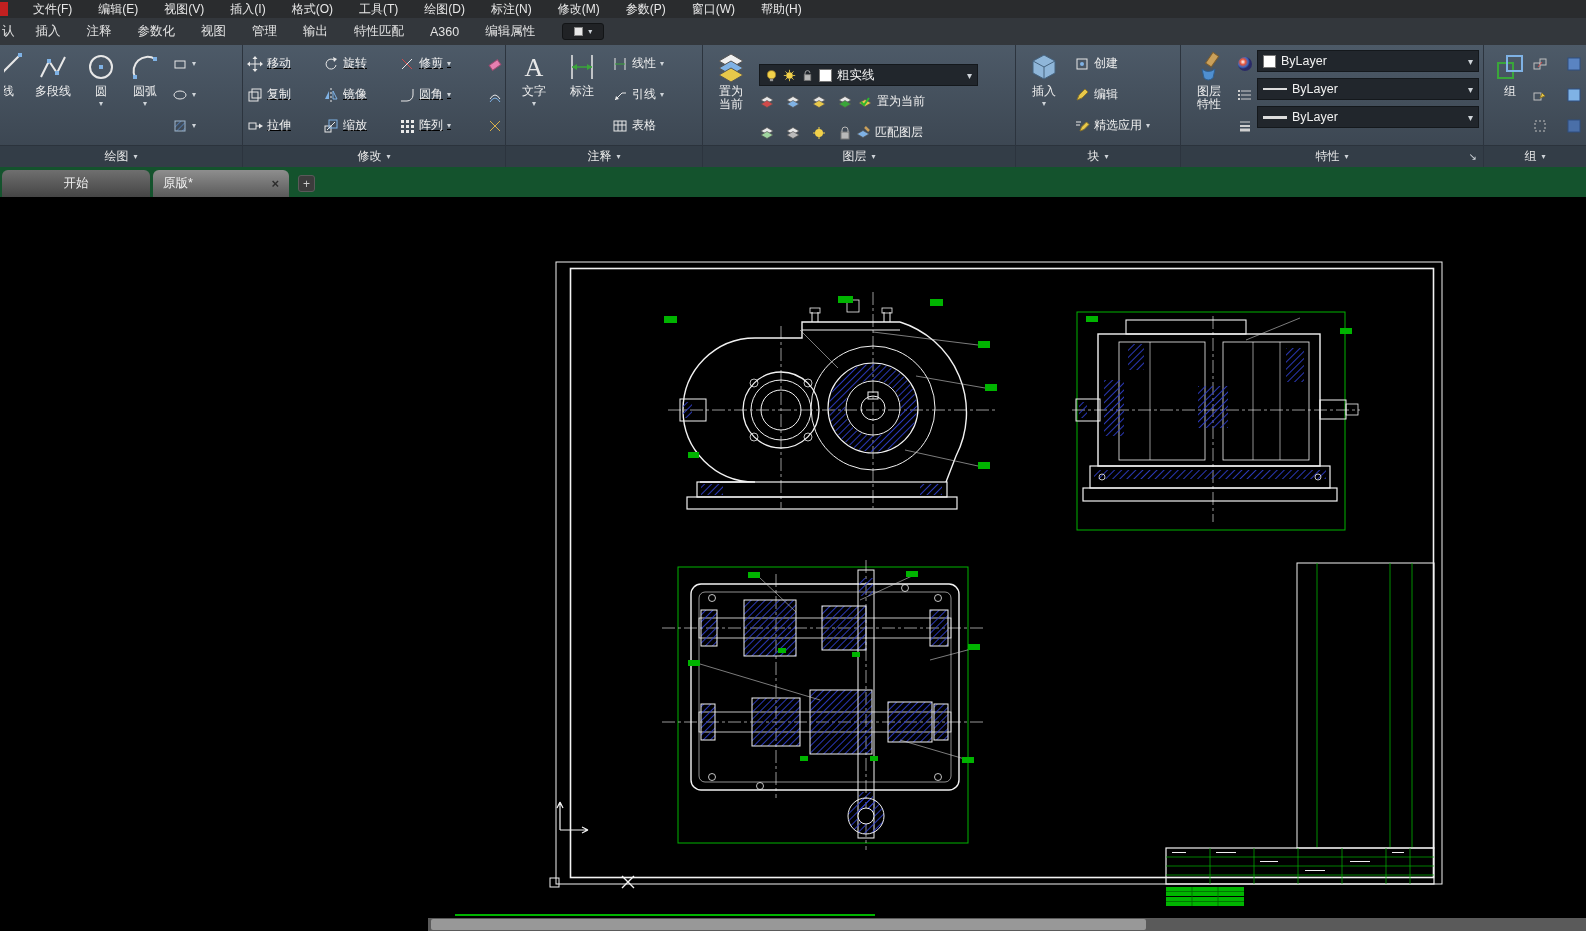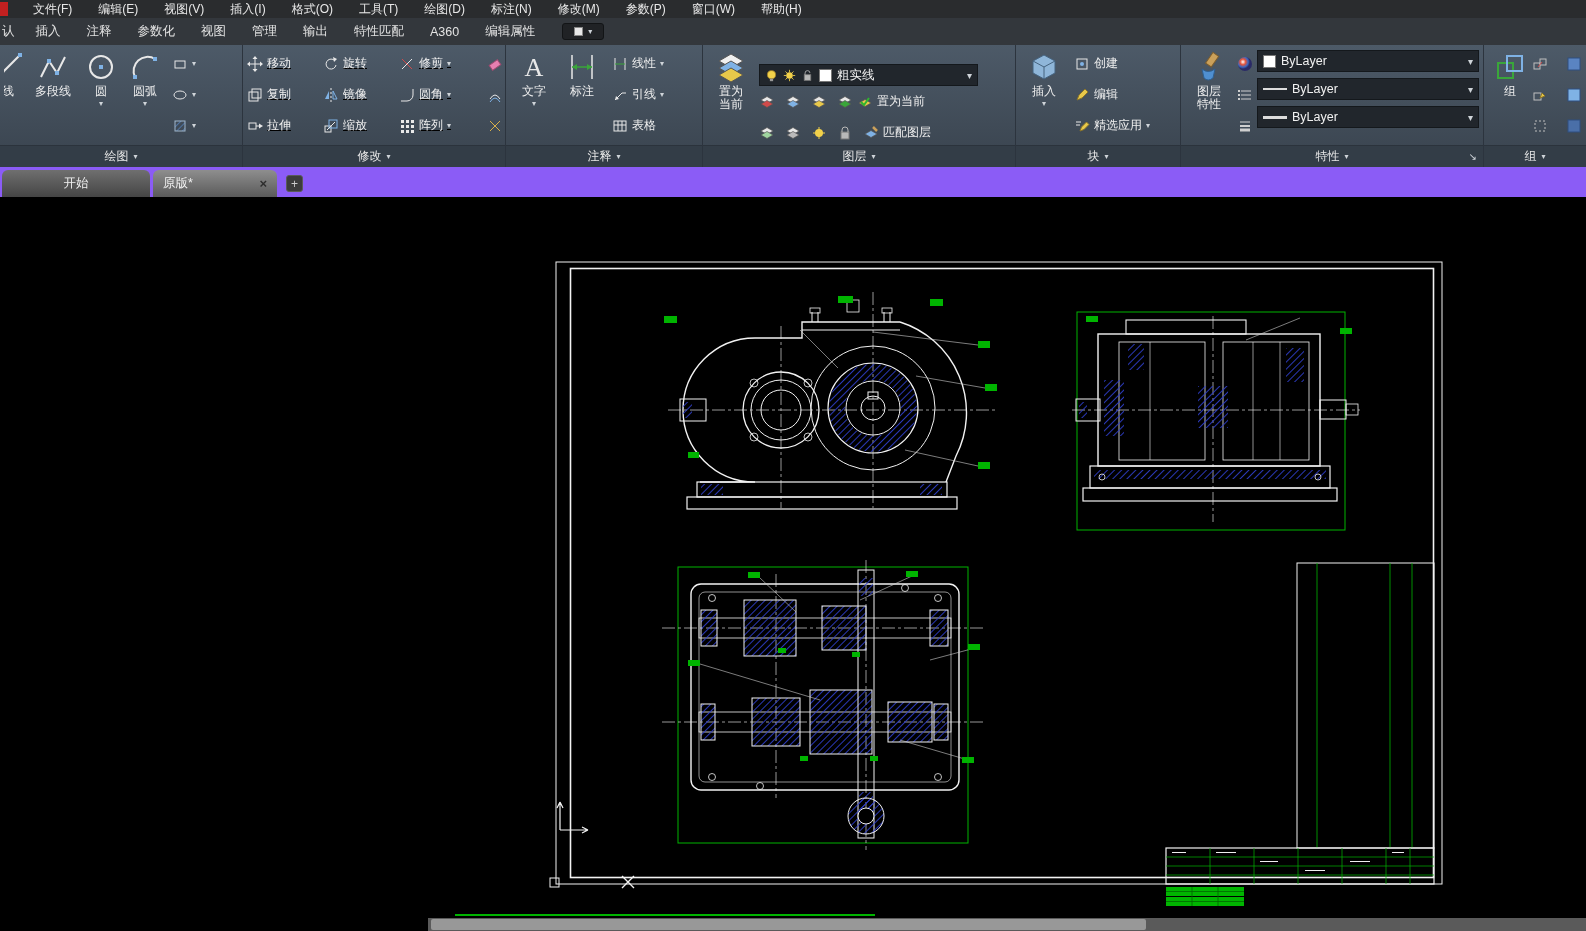--- a/index.html
+++ b/index.html
@@ -42,25 +42,25 @@
   .modgrid { display:grid; grid-template-columns:76px 76px 86px; grid-auto-rows:31px;text-decoration:underline; }
   .iconcol { display:flex; flex-direction:column; justify-content:flex-start; }
   .combo { height:22px; background:#21262c; border:1px solid #14181c; display:flex;
     align-items:center; padding:0 5px; color:#f2f2f2; font-size:12.5px; gap:5px; }
   .swatch { width:13px; height:13px; background:#fff; border:1px solid #777; }
   .linesw { width:24px; height:2px; background:#dcdcdc; }
   .linesw.thick { height:3px; }
   .cutwrap { width:22px; overflow:hidden; }
 
   
-  .ftabs { height:30px; background:#8b5cf6; display:flex; align-items:flex-end; padding-left:2px; }
+  .ftabs { height:30px; background:#14532d; display:flex; align-items:flex-end; padding-left:2px; }
   .ftab { height:27px; display:flex; align-items:center; border-radius:6px 6px 0 0;
     font-size:12.5px; color:#f0f0f0; margin-right:3px; }
   .ftab.start { width:148px; justify-content:center; background:linear-gradient(#6f6f6f,#454545); }
-  .ftab.active { width:124px; justify-content:space-between; padding:0 10px;
+  .ftab.active { width:136px; justify-content:space-between; padding:0 10px;
     background:linear-gradient(#8e8e8e,#5a5a5a); }
   .ftab .x { color:#2d2d2d; font-size:13px; font-weight:bold; }
   .newtab { width:17px; height:17px; margin:0 0 5px 6px; background:#3c3c3c;
     border:1px solid #5a5a5a; border-radius:3px; color:#cccccc; font-size:12px;
     display:flex; align-items:center; justify-content:center; }
 
   
   .canvas { position:relative; height:721px; background:#000; }
   #cnv .w { stroke:#f2f2f2; fill:none; }
   #cnv .cl { stroke:#d9d9d9; fill:none; stroke-width:.7; stroke-dasharray:13 3 3 3; }
@@ -393,21 +393,21 @@
               </svg>
           </div>
           <div class="smallrow">
             <svg class="sicon" viewBox="0 0 16 16">
                 <path d="M2 9 l6 -3.5 6 3.5 -6 3.5 z" fill="#e8c84a" stroke="#555" stroke-width=".7"></path>
                 <path d="M4 8 l3 3 5 -7" stroke="#2fb52f" stroke-width="2" fill="none"></path>
               </svg>
             <span>置为当前</span>
           </div>
         </div>
-        <div style="display:flex;align-items:center;gap:10px">
+        <div style="display:flex;align-items:center;gap:2px">
           <div class="smallrow" style="gap:10px">
             <svg class="sicon" viewBox="0 0 16 16">
                 <path d="M2 6 l6 -3.5 6 3.5 -6 3.5 z" fill="#e8e8e8" stroke="#555" stroke-width=".7"></path>
                 <path d="M2 10 l6 -3.5 6 3.5 -6 3.5 z" fill="#9fd49f" stroke="#555" stroke-width=".7"></path>
               </svg>
             <svg class="sicon" viewBox="0 0 16 16">
                 <path d="M2 6 l6 -3.5 6 3.5 -6 3.5 z" fill="#e8e8e8" stroke="#555" stroke-width=".7"></path>
                 <path d="M2 10 l6 -3.5 6 3.5 -6 3.5 z" fill="#bbbbbb" stroke="#555" stroke-width=".7"></path>
               </svg>
             <svg class="sicon" viewBox="0 0 16 16">

